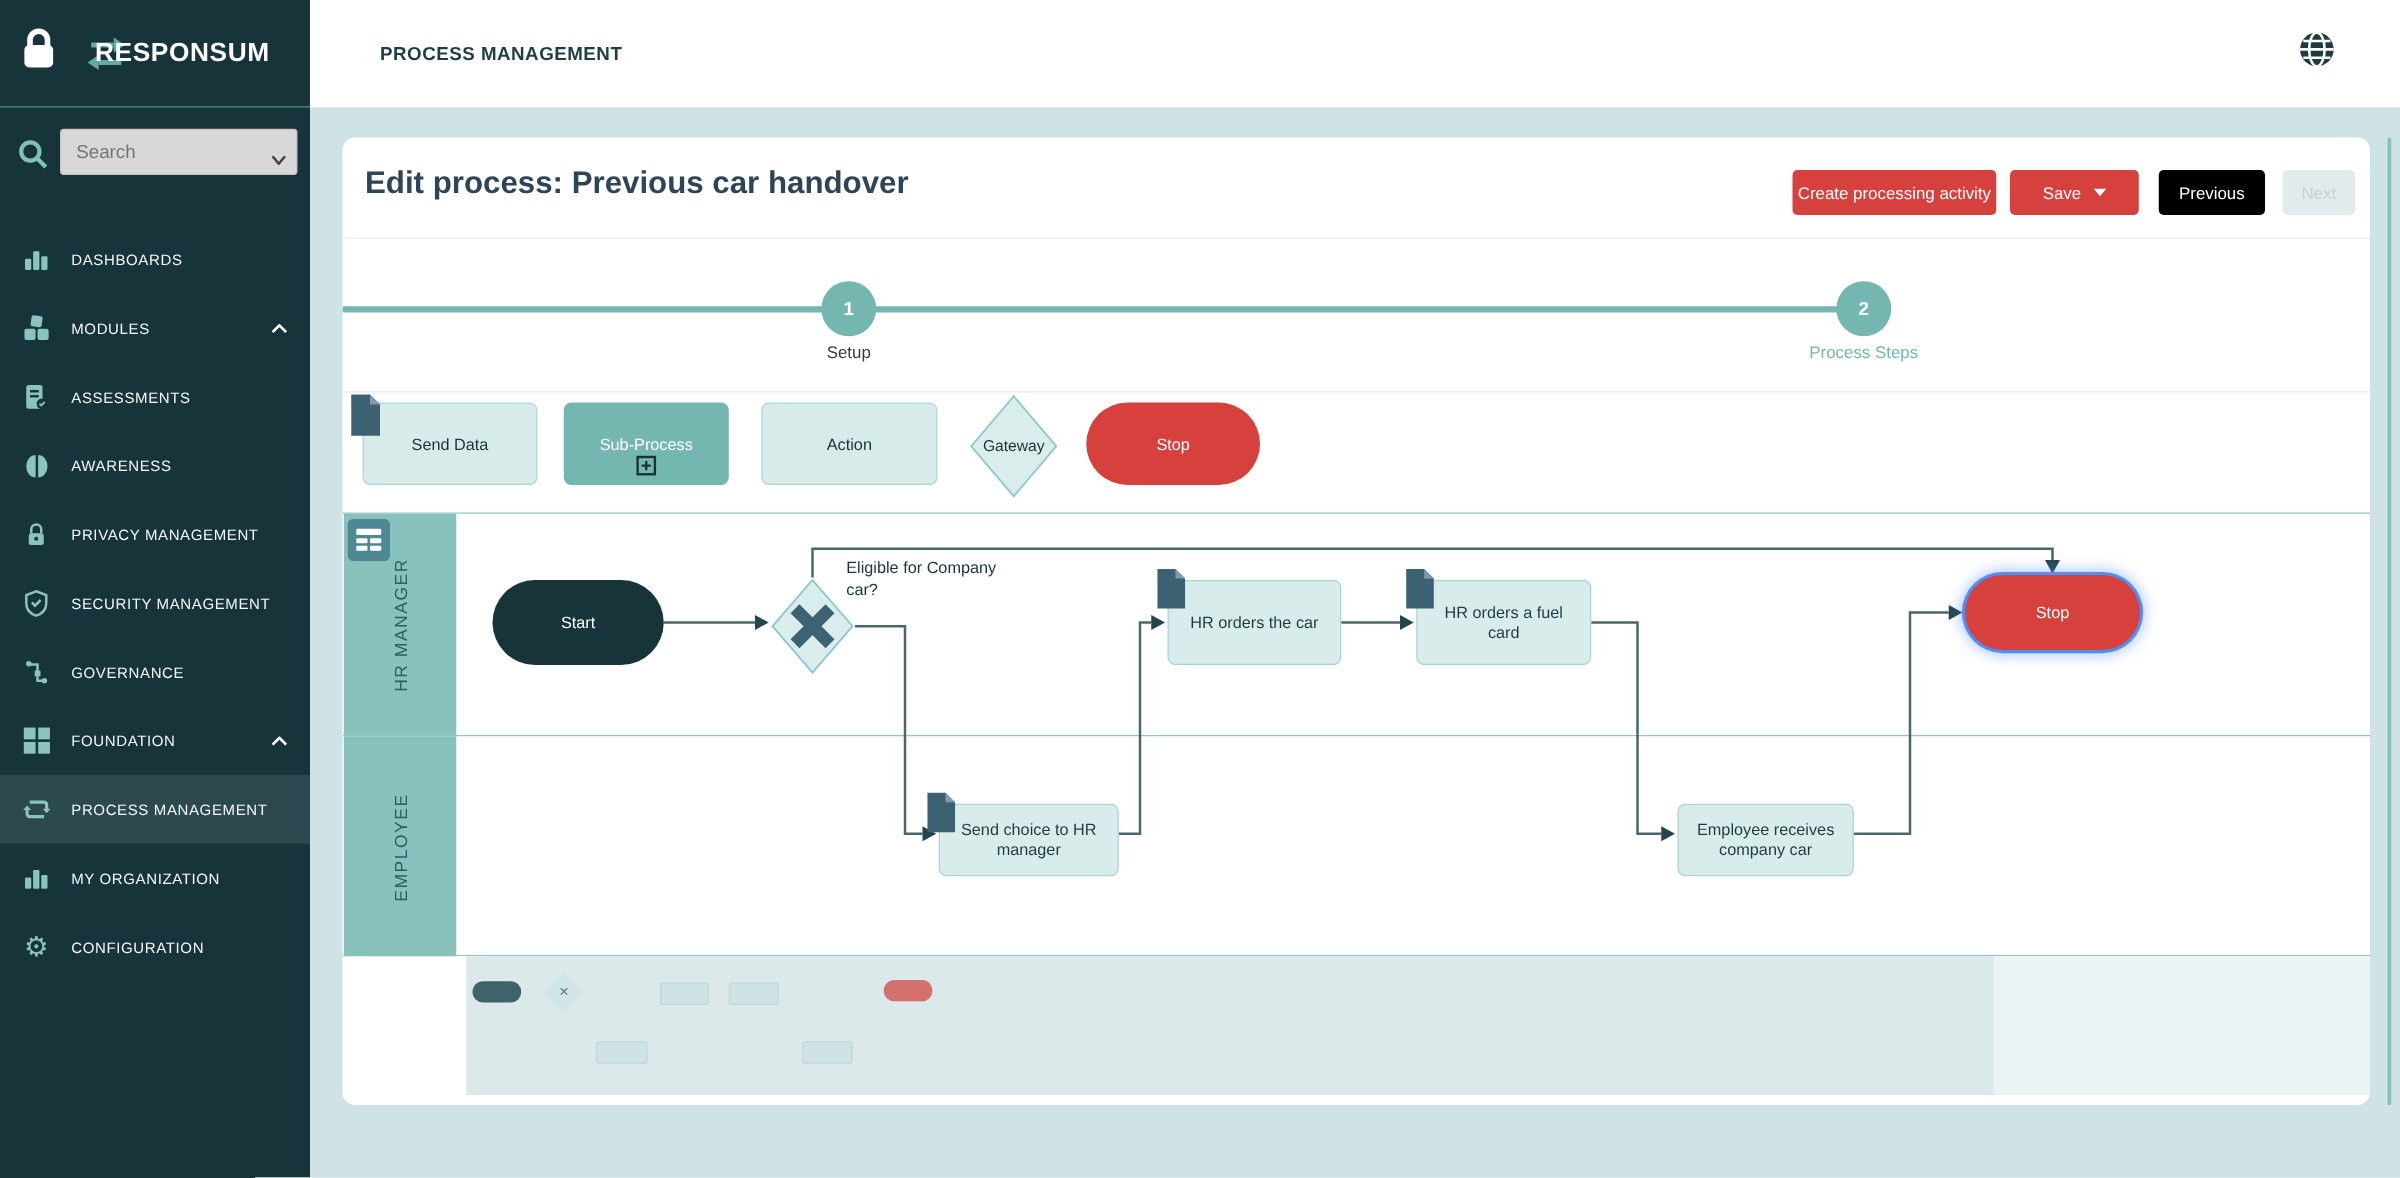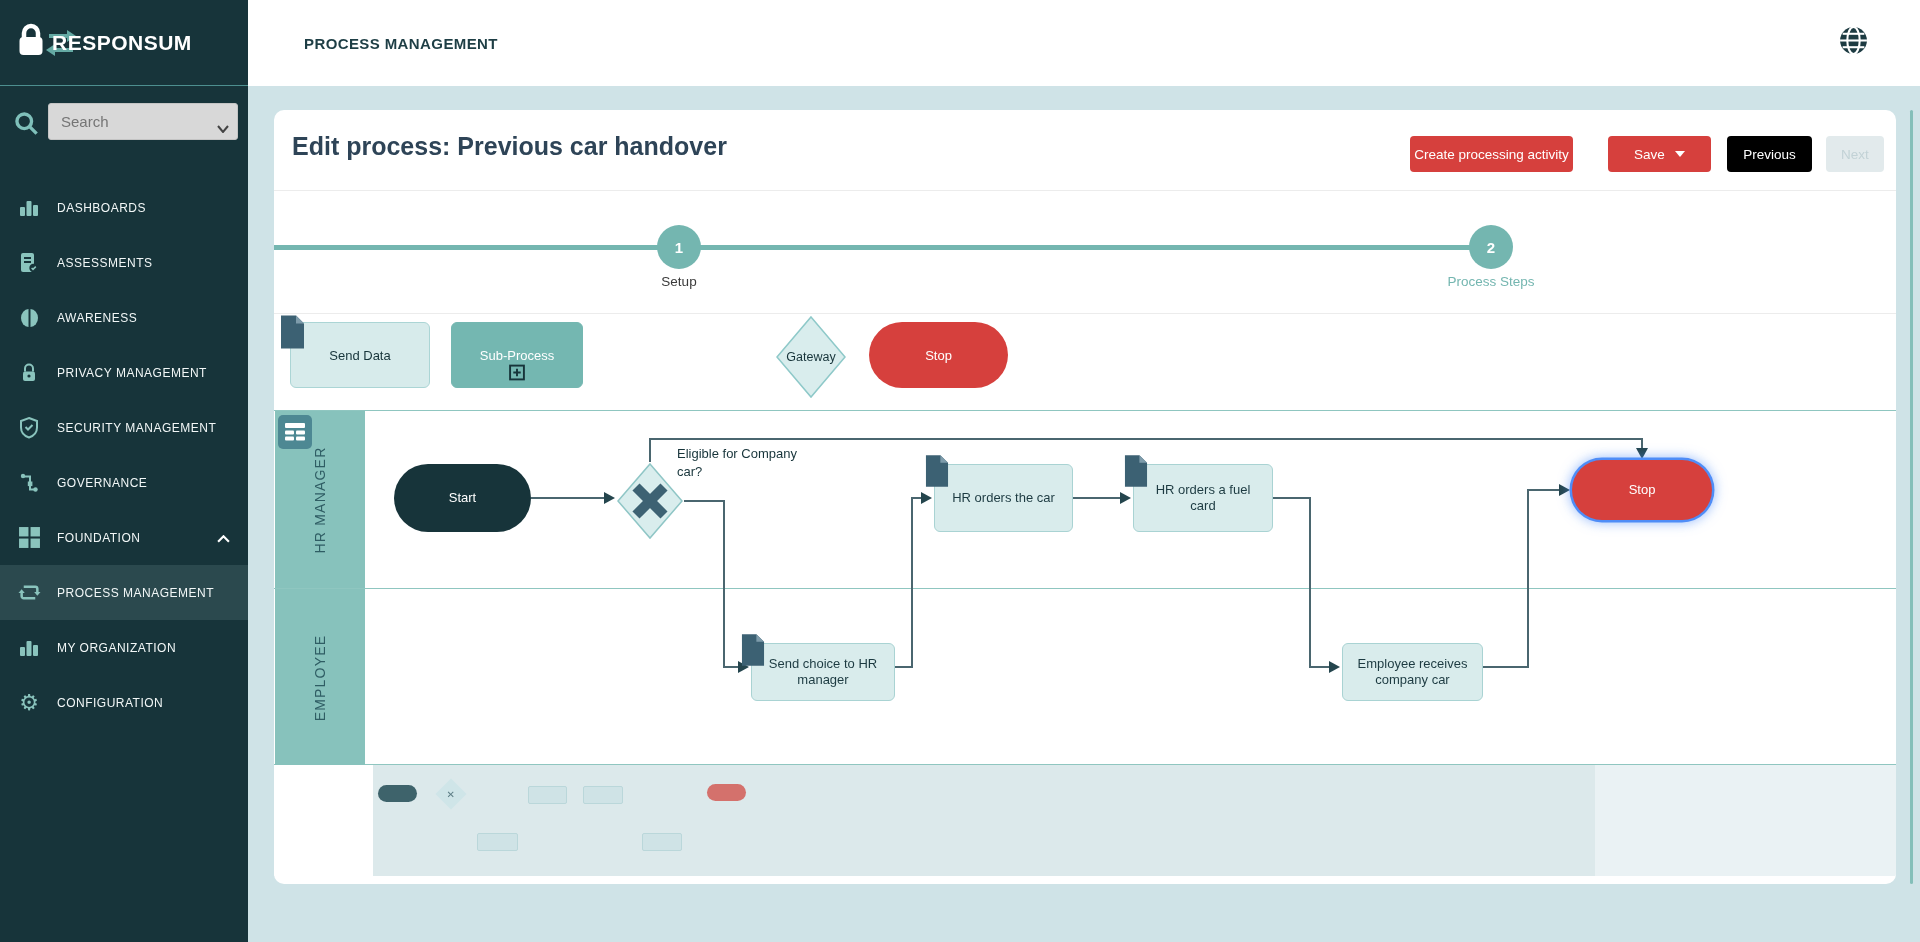--- a/index.html
+++ b/index.html
@@ -3,21 +3,21 @@
 <meta charset="utf-8">
 <style>
   * { margin:0; padding:0; box-sizing:border-box; }
   html,body { width:1920px; height:942px; overflow:hidden; }
   body { font-family:"Liberation Sans", sans-serif; background:#cfe3e7; }
   .app { position:relative; width:1920px; height:942px; }
 
   
   .sidebar { position:absolute; left:0; top:0; width:248px; height:942px; background:#17343a; z-index:5; }
   .logo-row { height:86px; display:flex; align-items:center; padding-left:16px; border-bottom:1px solid #4d8f8f; }
-  .logo-wrap { display:flex; align-items:center; margin-left:6px; position:relative; }
+  .logo-wrap { display:flex; align-items:center; margin-left:30px; position:relative; }
   .logo-refresh { position:absolute; left:-8px; top:-3px; }
   .brand-text { color:#ffffff; font-weight:700; font-size:21px; letter-spacing:0.5px; position:relative; z-index:2; }
   .search-row { position:relative; height:70px; margin-top:14px; }
   .search-row .mag { position:absolute; left:13px; top:10px; }
   .search-box { position:absolute; left:48px; top:3px; width:190px; height:37px; background:#d8d8d8; border:1px solid #c4c4c4; border-radius:3px; }
   .search-box input { width:100%; height:100%; background:transparent; border:none; outline:none; padding:0 26px 0 12px; font-size:15px; color:#5f6b6d; font-family:"Liberation Sans",sans-serif; }
   .search-box .chev { position:absolute; right:8px; top:15px; }
   .nav { margin-top:10px; display:flex; flex-direction:column; }
   .nav-item { height:55px; display:flex; align-items:center; padding-left:16px; cursor:pointer; }
   .nav-item.sub { }
@@ -41,21 +41,21 @@
 
   
   .main { position:absolute; left:248px; top:86px; width:1672px; height:856px; background:#cfe3e7; }
   .scrollbar { position:absolute; left:1662px; top:24px; width:3px; height:774px; background:#84bfb9; border-radius:2px; }
   .card { position:absolute; left:26px; top:24px; width:1622px; height:774px; background:#ffffff; border-radius:10px; overflow:hidden; }
   .page-title { position:absolute; left:18px; top:22px; font-size:25px; font-weight:700; color:#2e4457; }
   .btn { position:absolute; top:26px; height:36px; border:none; border-radius:4px; font-size:13.5px; font-family:"Liberation Sans",sans-serif; cursor:pointer; display:flex; align-items:center; justify-content:center; }
   .btn-red { background:#d6403d; color:#ffffff; }
   .btn-teal { background:#000000; color:#ffffff; }
   .btn-disabled { background:#e2eaec; color:#c2d2d6; cursor:default; }
-  .btn-create { left:1136px; width:163px; }
+  .btn-create { left:1160px; width:163px; }
   .btn-save { left:1334px; width:103px; gap:10px; }
   .caret-down { width:0; height:0; border-left:5px solid transparent; border-right:5px solid transparent; border-top:6px solid #fff; }
   .btn-prev { left:1453px; width:85px; }
   .btn-next { left:1552px; width:58px; }
   .divider { position:absolute; left:0; right:0; height:1px; background:#ececec; }
 
   
   .step-line { position:absolute; left:0; top:135px; width:1217px; height:5px; background:#74b6b0; }
   .step-circle { position:absolute; top:115px; width:44px; height:44px; border-radius:50%; background:#74b6b0; color:#fff; font-size:15px; font-weight:700; display:flex; align-items:center; justify-content:center; cursor:pointer; }
   .step-c1 { left:383px; } .step-c2 { left:1195px; }
@@ -151,20 +151,33 @@
     <nav class="nav">
       <div class="nav-item">
         <span class="ico">
             <svg width="22" height="22" viewBox="0 0 22 22" fill="#8ac4bd">
               <rect x="2" y="10" width="5" height="9" rx="1"></rect>
               <rect x="8.5" y="4" width="5" height="15" rx="1"></rect>
               <rect x="15" y="8" width="5" height="11" rx="1"></rect>
             </svg>
           </span>
         <span class="lbl">DASHBOARDS</span>
+      </div>
+      <div class="nav-item">
+        <span class="ico">
+            <svg width="23" height="23" viewBox="0 0 22 22" fill="#8ac4bd">
+              <rect x="6.5" y="1.5" width="8.5" height="8.5" rx="1.5" transform="rotate(8 11 6)"></rect>
+              <rect x="1.5" y="11.5" width="8.5" height="8.5" rx="1.5"></rect>
+              <rect x="11.5" y="11.5" width="8.5" height="8.5" rx="1.5"></rect>
+            </svg>
+          </span>
+        <span class="lbl">MODULES</span>
+        <span class="chev-up"><svg width="13" height="8" viewBox="0 0 12 7" fill="none" stroke="#fff" stroke-width="2">
+              <polyline points="1,6 6,1 11,6"></polyline>
+            </svg></span>
       </div>
       <div class="nav-item sub">
         <span class="ico">
             <svg width="20" height="23" viewBox="0 0 20 23">
               <rect x="2" y="2" width="13" height="19" rx="2" fill="#8ac4bd"></rect>
               <rect x="5" y="6" width="7" height="2" fill="#17343a"></rect>
               <rect x="5" y="10" width="7" height="2" fill="#17343a"></rect>
               <circle cx="14.5" cy="17" r="4.2" fill="#17343a"></circle>
               <path d="M12.6 17 l1.4 1.4 l2.8-2.8" stroke="#8ac4bd" stroke-width="1.5" fill="none"></path>
             </svg>
@@ -337,20 +350,21 @@
           <span>Sub-Process</span>
           <span class="plusbox">
             <svg width="17" height="17" viewBox="0 0 16 16" fill="none" stroke="#17343a" stroke-width="1.8">
                 <rect x="1.5" y="1.5" width="13" height="13"></rect>
                 <line x1="8" y1="4.5" x2="8" y2="11.5"></line>
                 <line x1="4.5" y1="8" x2="11.5" y2="8"></line>
               </svg>
           </span>
         </div>
         <div class="pal-box teal-fill pal-send">Send Data</div>
+        <div class="pal-box teal-fill pal-action">Action</div>
         <div class="pal-box pal-gateway">
           <svg class="shape" width="72" height="84" viewBox="0 0 72 84">
               <polygon points="36,2 70,42 36,82 2,42" fill="#d9eded" stroke="#8ec9c9" stroke-width="1.5"></polygon>
             </svg>
           <span class="gtx">Gateway</span>
         </div>
         <div class="pal-box pal-stop">Stop</div>
       </div>
 
       <div class="canvas">

